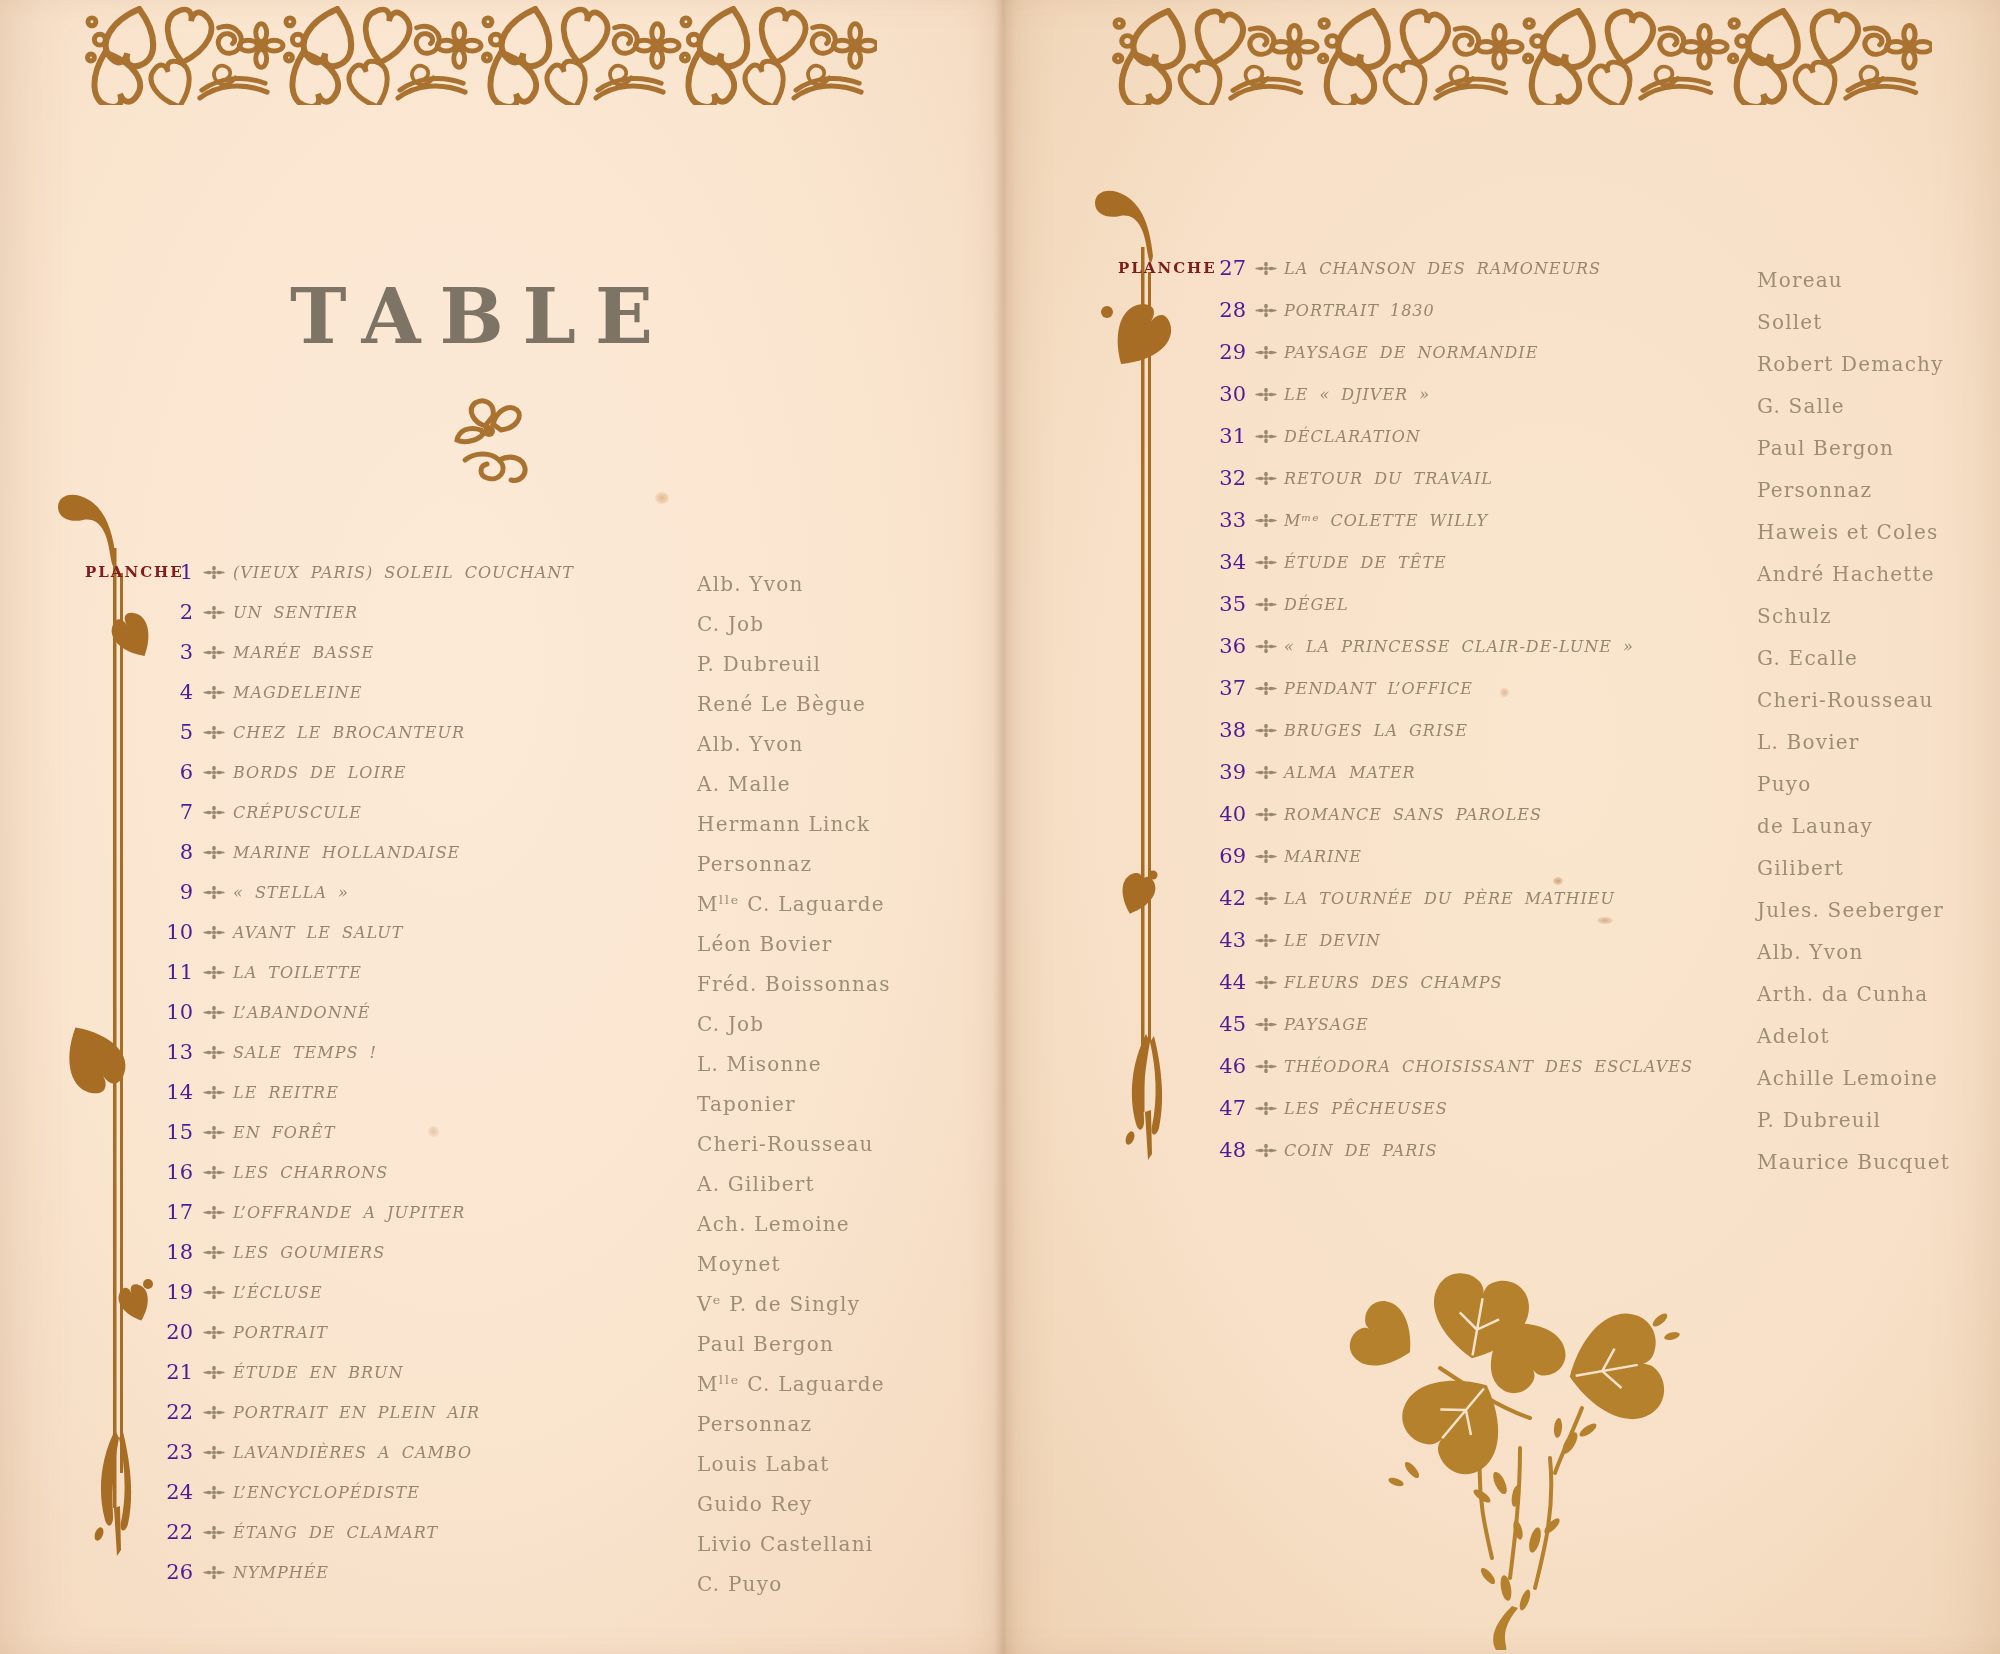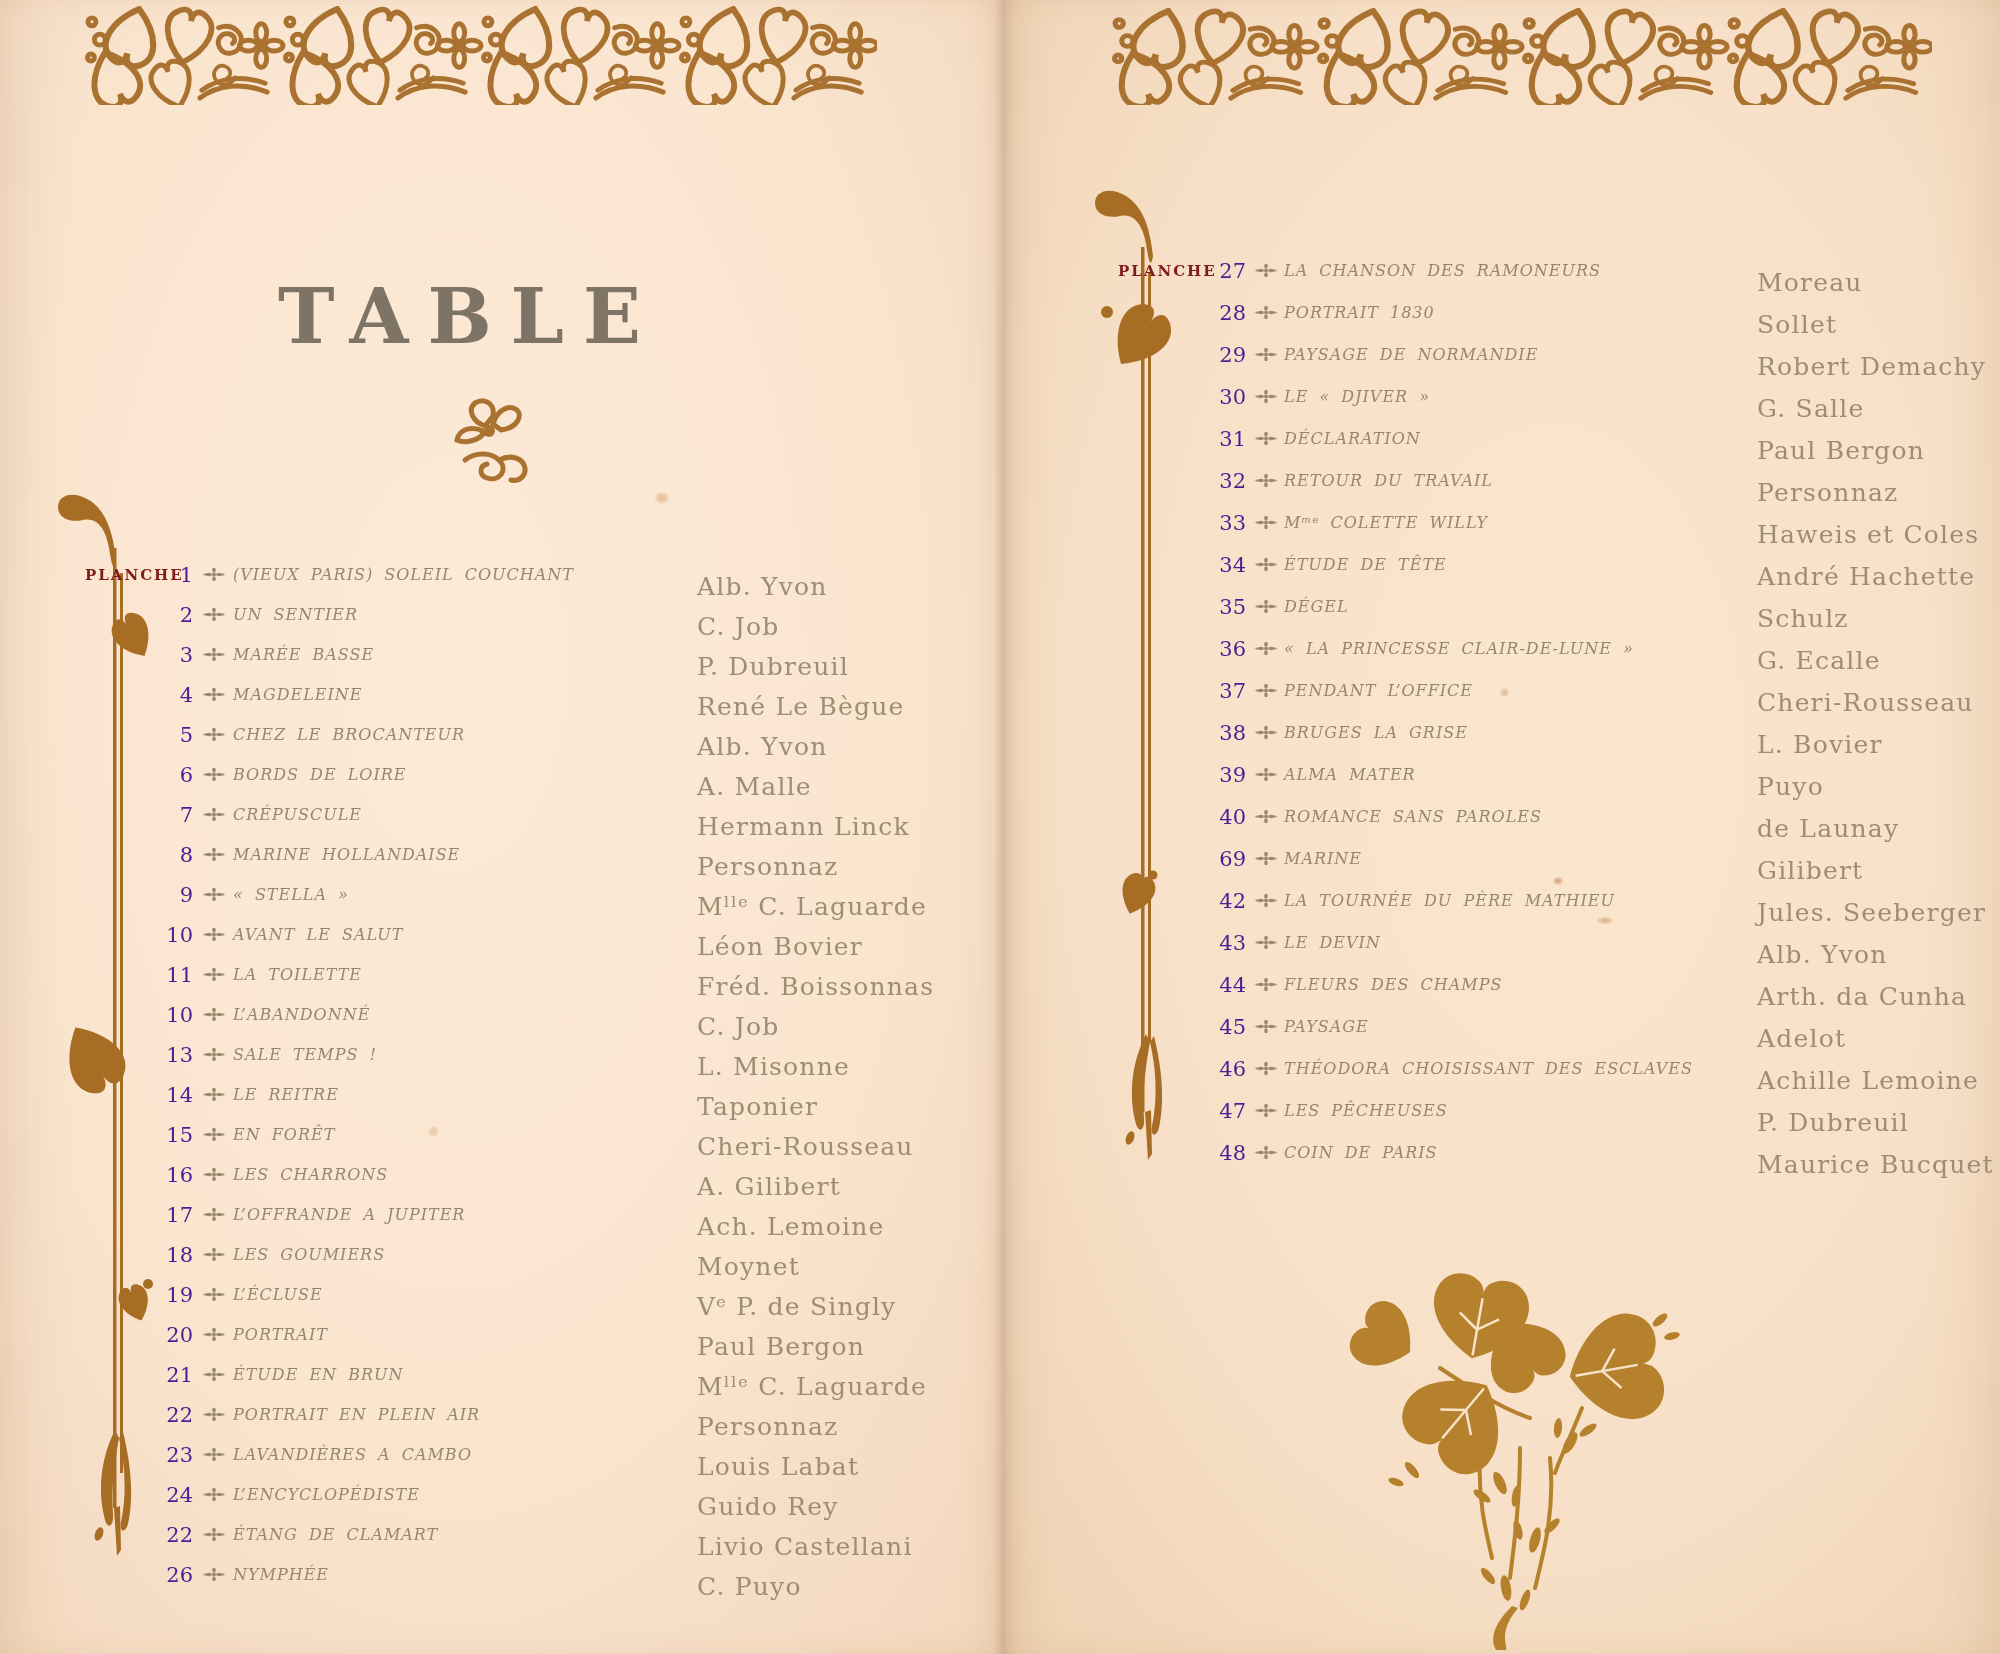--- a/index.html
+++ b/index.html
@@ -13,34 +13,34 @@
     background:radial-gradient(ellipse at 55% 45%,#fae6ce 0%,#f7e0c7 60%,#eed2b3 100%);
     box-shadow:inset 30px 0 50px -35px rgba(150,95,55,.30), inset -40px 0 70px -45px rgba(150,95,55,.22);}
   .seam{position:absolute;left:994px;top:0;width:22px;height:1654px;
     background:linear-gradient(90deg,rgba(120,75,35,0) 0%,rgba(120,75,35,.16) 45%,rgba(120,75,35,.05) 60%,rgba(120,75,35,0) 100%);}
 
   .border-ornament{position:absolute;}
   .border-ornament svg{display:block;width:100%;height:100%;}
   .bstroke{stroke:#aa7230;stroke-width:5;fill:none;stroke-linecap:round;}
   .bfill{fill:#aa7230;stroke:none;}
 
-  .main-title{position:absolute;left:230px;top:272px;width:478px;text-align:center;
+  .main-title{position:absolute;left:242px;top:272px;width:478px;text-align:center;
     font-size:76px;font-weight:600;letter-spacing:19px;color:#7d7466;}
 
   .list{position:absolute;}
   .list-left{left:85px;top:548px;width:880px;}
   .list-right{left:1118px;top:244px;width:870px;}
   .row{display:grid;align-items:center;}
   .list-left .row{grid-template-columns:75px 35px 38px 464px 1fr;height:40px;}
   .list-right .row{grid-template-columns:100px 30px 36px 473px 1fr;height:42px;}
   .col-planche{font-size:15px;font-weight:600;letter-spacing:2px;color:#7f1d1d;white-space:nowrap;}
   .col-num{font-size:21px;font-weight:500;color:#4c1d95;text-align:right;padding-right:2px;}
   .col-fleuron{display:flex;justify-content:center;align-items:center;}
   .col-title{font-style:italic;font-size:16px;letter-spacing:1px;word-spacing:5px;color:#97866f;white-space:nowrap;}
-  .col-author{font-size:25px;font-weight:500;letter-spacing:1.2px;color:#9d8d75;white-space:nowrap;margin-top:24px;}
+  .col-author{font-size:20px;font-weight:500;letter-spacing:1.2px;color:#9d8d75;white-space:nowrap;margin-top:24px;}
 
   .stalk,.sprig,.bouquet{position:absolute;}
   .gold{fill:#a86d25;stroke:none;}
   .stain{position:absolute;border-radius:50%;}
 </style>
 </head>
 <body>
 
 <div class="canvas">
 

